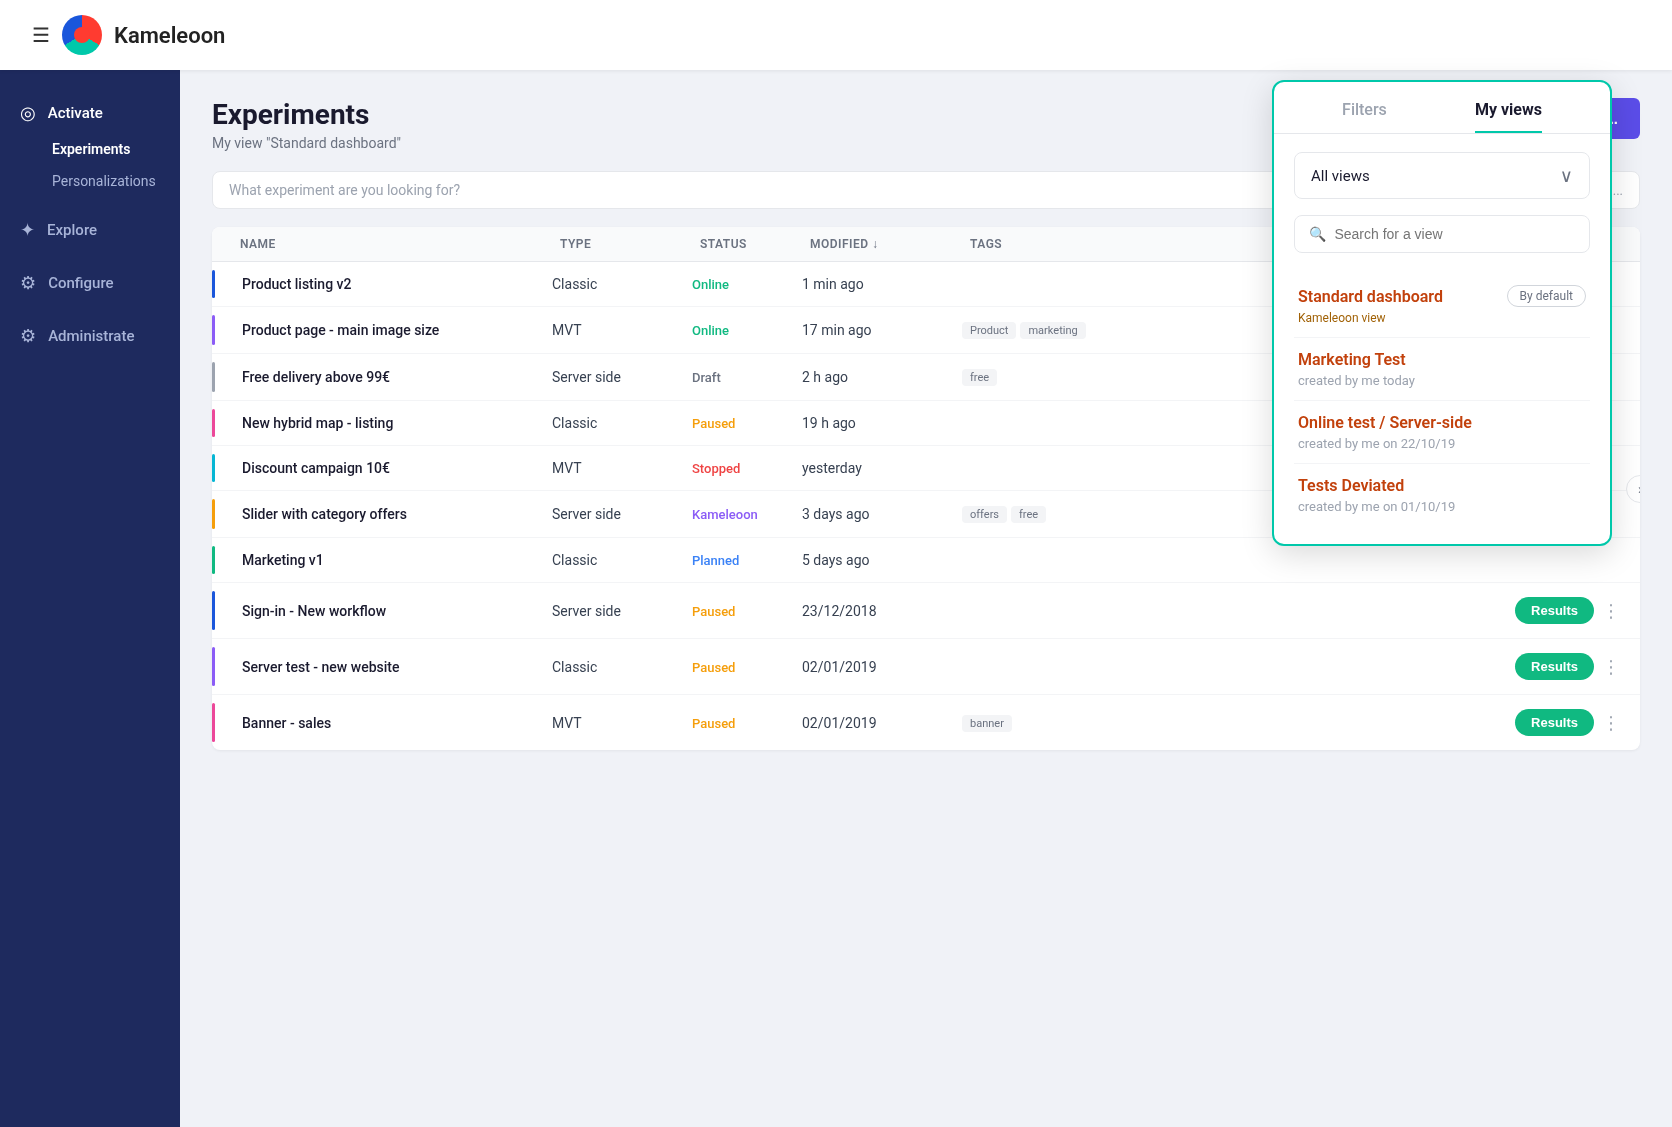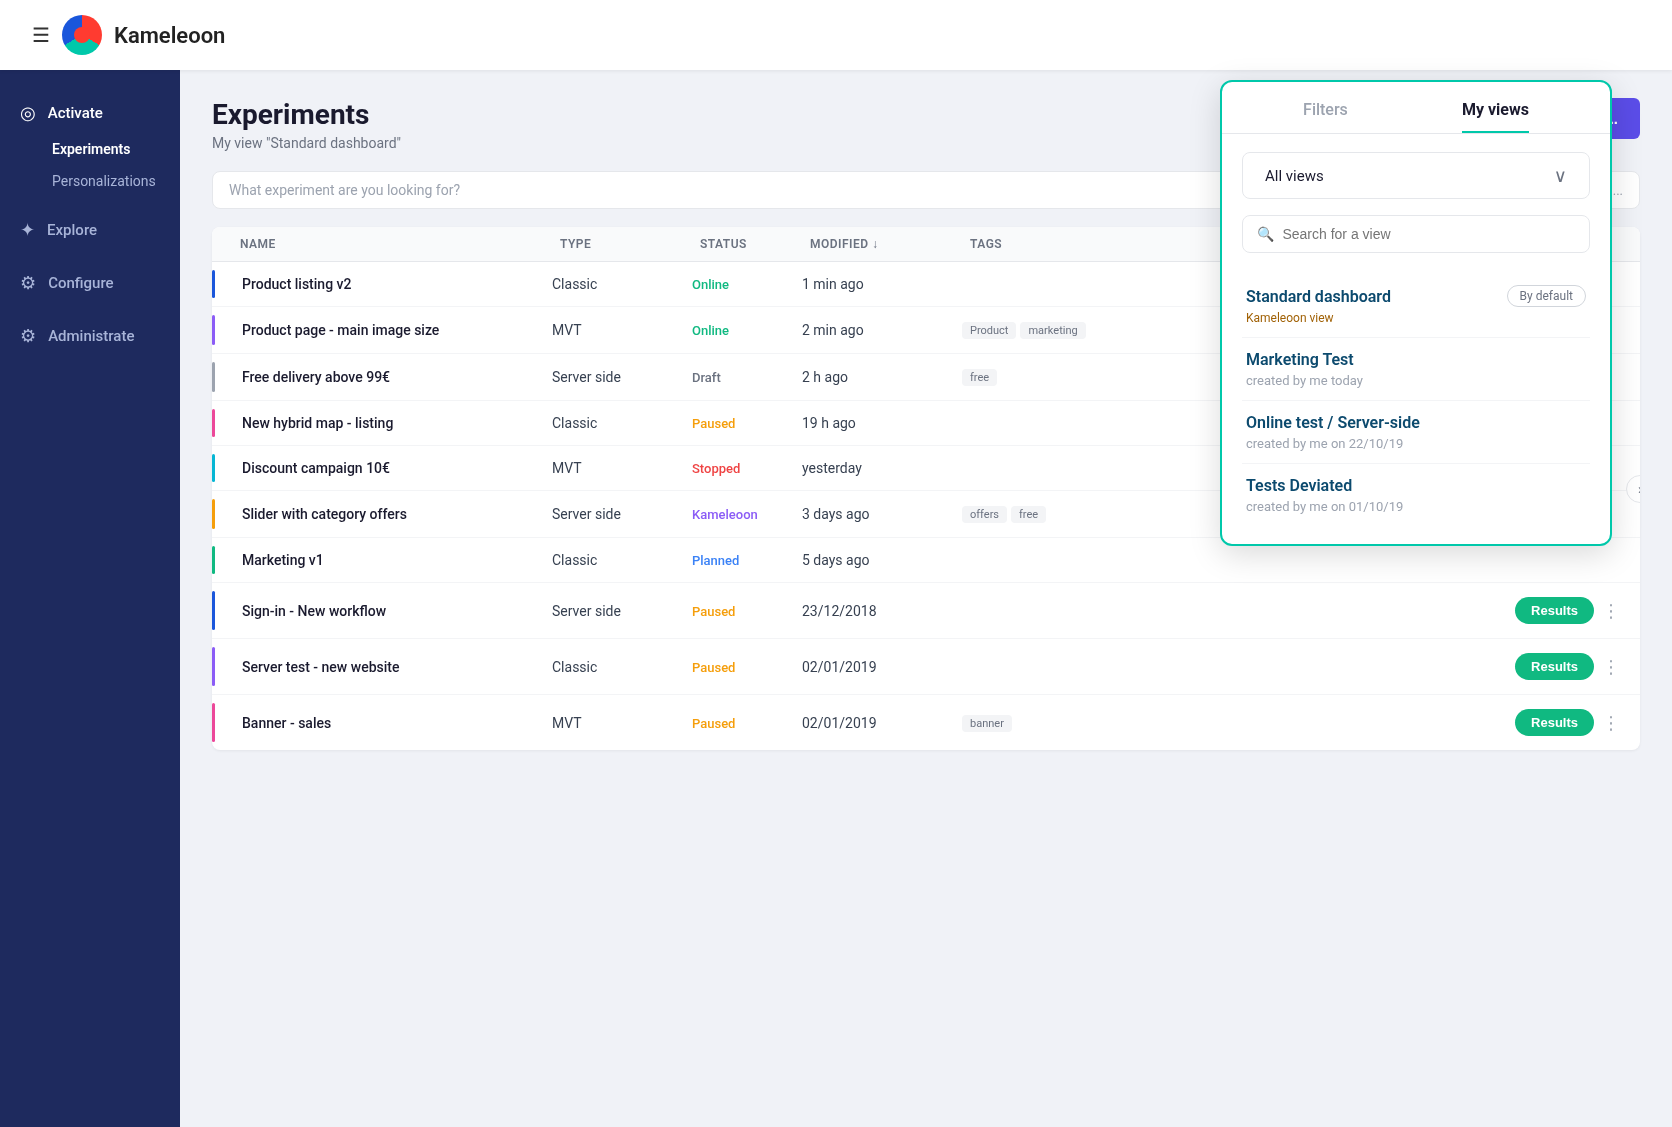--- a/index.html
+++ b/index.html
@@ -144,21 +144,21 @@
     .btn-results {
       background: #10b981; color: #fff; border: none; border-radius: 20px;
       padding: 6px 16px; font-size: 13px; font-weight: 600; cursor: pointer;
     }
     .dots-btn { background: none; border: none; font-size: 18px; cursor: pointer; color: #9ca3af; }
 
     
     .views-panel {
       position: fixed;
       top: 80px; right: 60px;
-      width: 392px;
+      width: 340px;
       background: #fff;
       border-radius: 12px;
       border: 2.5px solid #00c8aa;
       box-shadow: 0 8px 32px rgba(0,0,0,0.15);
       z-index: 200;
       overflow: hidden;
     }
     .views-panel-header {
       display: flex; align-items: center; justify-content: space-around;
       padding: 18px 24px 0;
@@ -167,37 +167,37 @@
       font-size: 16px; font-weight: 500; color: #9ca3af;
       cursor: pointer; padding-bottom: 12px;
       border-bottom: 2px solid transparent;
     }
     .views-tab.active { color: #1a1a2e; font-weight: 700; border-bottom: 2px solid #00c8aa; }
     .views-divider { height: 1px; background: #e5e7eb; }
     .views-panel-body { padding: 18px 20px; }
     .all-views-dropdown {
       display: flex; align-items: center; justify-content: space-between;
       border: 1px solid #e5e7eb; border-radius: 8px;
-      padding: 12px 22px; cursor: pointer; margin-bottom: 16px;
+      padding: 12px 16px; cursor: pointer; margin-bottom: 16px;
       font-size: 15px; color: #1a1a2e;
     }
     .views-search {
       display: flex; align-items: center; gap: 8px;
       border: 1px solid #e5e7eb; border-radius: 8px;
       padding: 10px 14px; margin-bottom: 20px;
     }
     .views-search-icon { color: #9ca3af; font-size: 14px; }
     .views-search-input {
       border: none; outline: none; font-size: 14px; color: #9ca3af; flex: 1;
       background: transparent;
     }
     .view-item { padding: 12px 4px; border-bottom: 1px solid #f3f4f6; }
     .view-item:last-child { border-bottom: none; }
     .view-item-header { display: flex; align-items: center; justify-content: space-between; margin-bottom: 4px; }
-    .view-item-name { font-size: 16px; font-weight: 600; color: #0c4a6e; }
+    .view-item-name { font-size: 16px; font-weight: 600; color: #c2410c; }
     .view-item-sub { font-size: 13px; color: #9ca3af; }
     .by-default-badge {
       border: 1px solid #d1d5db; border-radius: 20px;
       padding: 3px 12px; font-size: 12px; color: #6b7280;
     }
     .view-item-sub-teal { color: #a16207; font-size: 12px; }
 
     
     .table-nav-btn {
       position: absolute; right: -14px; top: 50%; transform: translateY(-50%);
@@ -284,21 +284,21 @@
     <div class="td"></div>
     <div class="td row-actions">
       
       
     </div>
   </div>
         <div class="table-row row-left-purple">
     <div class="td td-name">Product page - main image size</div>
     <div class="td">MVT</div>
     <div class="td"><span class="status-badge status-online">Online</span></div>
-    <div class="td">2 min ago</div>
+    <div class="td">17 min ago</div>
     <div class="td"><span class="tag">Product</span><span class="tag">marketing</span></div>
     <div class="td row-actions">
       
       
     </div>
   </div>
         <div class="table-row row-left-gray">
     <div class="td td-name">Free delivery above 99€</div>
     <div class="td">Server side</div>
     <div class="td"><span class="status-badge status-draft">Draft</span></div>

